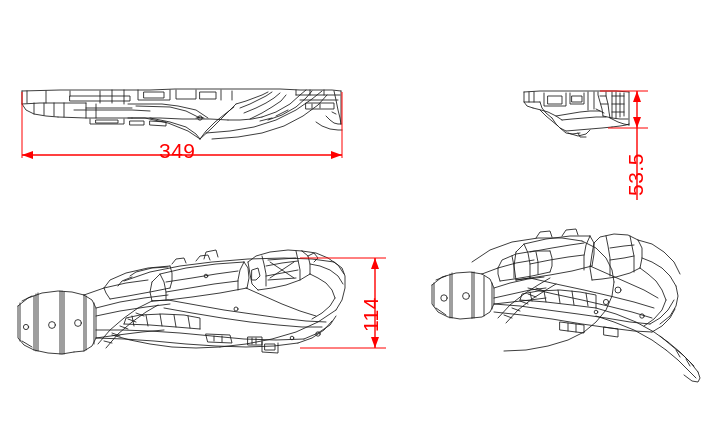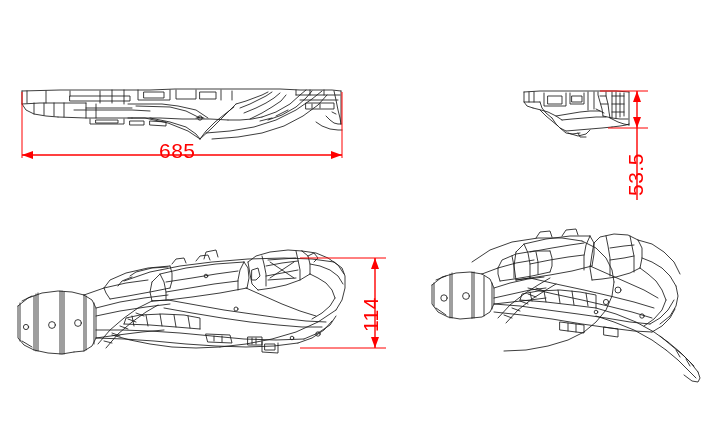--- a/index.html
+++ b/index.html
@@ -400,21 +400,21 @@
   <g id="dim-frame-height" stroke="#ff0000" fill="#ff0000" stroke-width="1">
     <line x1="300" y1="258" x2="386" y2="258" stroke-width="1"></line>
     <line x1="300" y1="348" x2="386" y2="348" stroke-width="1"></line>
     <line x1="375" y1="258" x2="375" y2="348" stroke-width="1.4"></line>
     <polygon points="375,258 371,269 379,269" stroke="none"></polygon>
     <polygon points="375,348 371,337 379,337" stroke="none"></polygon>
   </g>
 
 </svg>
 
-<div class="dim-text" style="left:159px; top:140px;">685</div>
+<div class="dim-text" style="left:159px; top:140px;">349</div>
 
 <div class="dim-text vert" style="left:625px; top:196px;">53.5</div>
 
 <div class="dim-text vert" style="left:360px; top:332px;">114</div>
 
 <div class="view-label">Side Elevation (Top Left)</div>
 <div class="view-label">End Elevation (Top Right)</div>
 <div class="view-label">Isometric View (Bottom Left)</div>
 <div class="view-label">Isometric View (Bottom Right)</div>
 <div class="view-label">Chassis Frame Multi-View Drawing</div>

